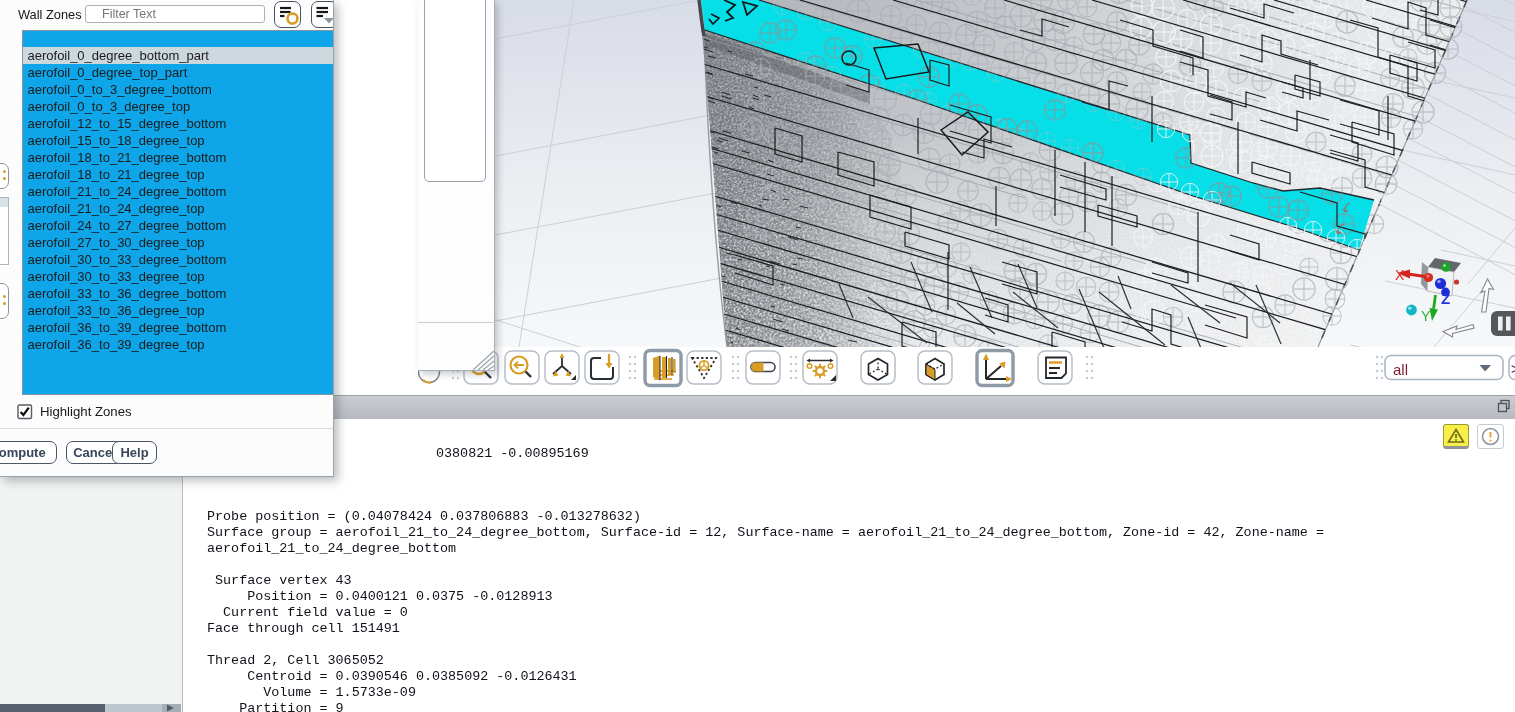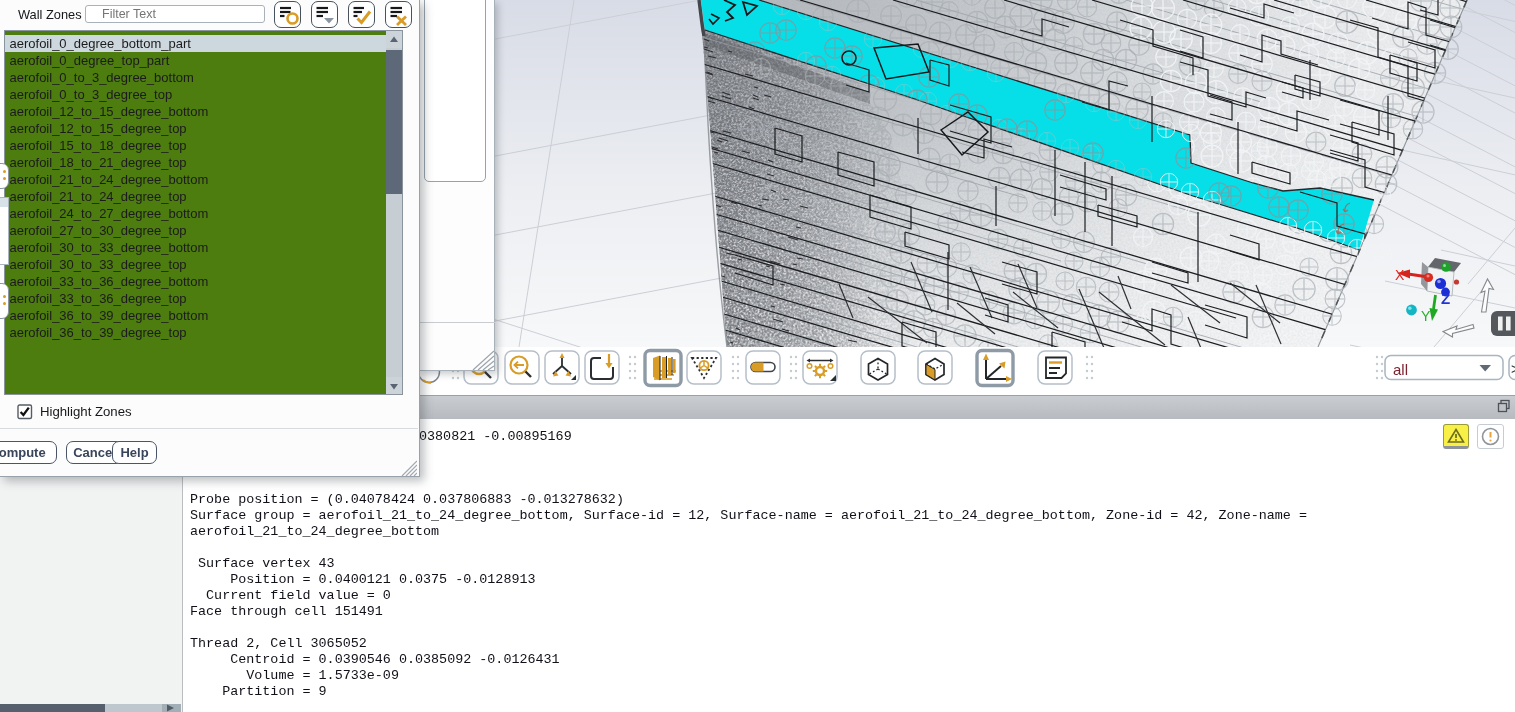--- a/index.html
+++ b/index.html
@@ -1,25 +1,25 @@
 <!DOCTYPE html>
 <html><head><meta charset="utf-8"><style>
 html,body{margin:0;padding:0;width:1515px;height:712px;overflow:hidden;background:#fff;
 font-family:"Liberation Sans",sans-serif;position:relative}
 .abs{position:absolute}
 #titlebar{left:0;top:395px;width:1515px;height:24px;background:linear-gradient(#c9cdd1,#b7bbc0);
 border-top:1px solid #9ca1a7;box-sizing:border-box}
 #console{left:0;top:419px;width:1515px;height:293px;background:#fff}
 #leftpane{left:0;top:419px;width:183px;height:293px;background:#f1f2f2;border-right:1px solid #b9bdc0;box-sizing:border-box}
-pre{margin:0;font-family:"Liberation Mono",monospace;font-size:13.4px;line-height:16px;color:#101018}
+pre{margin:17px;font-family:"Liberation Mono",monospace;font-size:13.4px;line-height:16px;color:#101018}
 #dlg2{left:418px;top:0;width:77px;height:371px;background:#fdfdfd;border-right:1px solid #a8b0b8;
 border-bottom:1px solid #a8b0b8;box-sizing:border-box;box-shadow:3px 3px 7px rgba(70,75,82,.3)}
-#dlg1{left:0;top:0;width:420px;height:477px;background:#fcfcfd;border-right:1px solid #99a1aa;
+#dlg1{left:0;top:0;width:334px;height:477px;background:#fcfcfd;border-right:1px solid #99a1aa;
 border-bottom:1px solid #99a1aa;box-sizing:border-box;box-shadow:4px 4px 9px rgba(60,65,72,.35);overflow:hidden}
-#list{left:4px;top:30px;width:399px;height:365px;padding-top:4px;border:1px solid #8a949e;background:#4d7c0f;box-sizing:border-box;overflow:hidden}
+#list{left:22px;top:30px;width:399px;height:365px;padding-top:16px;border:1px solid #8a949e;background:#0ea5e9;box-sizing:border-box;overflow:hidden}
 .li{height:17px;line-height:17px;font-size:13px;color:#1c1c1c;padding-left:4.5px;white-space:nowrap}
 .li.sel{background:#cdd7de}
 #sbar{position:absolute;right:0;top:0;width:16px;height:363px;background:#c7ced3}
 .dbtn{position:absolute;height:23px;border:1.5px solid #4a5568;border-radius:7px;background:#fff;
 font-size:13px;font-weight:bold;color:#39455a;text-align:center;line-height:21px;box-sizing:border-box}
 input{position:absolute;left:85px;top:5px;width:180px;height:17.5px;border:1px solid #a9b2ba;border-radius:3px;
 box-sizing:border-box;font-size:12.5px;padding-left:16px;color:#969ca3;font-family:"Liberation Sans",sans-serif;outline:none}
 .tbtn{position:absolute;top:1px;width:27px;height:27px;border:1px solid #46525e;border-radius:7px;background:#fff;box-sizing:border-box}
 </style></head><body>
 
@@ -1039,22 +1039,22 @@
           <line x1="20" y1="14.5" x2="11" y2="23"></line>
         </g>
       </svg></div>
 
 <div id="list" class="abs">
 <div class="li sel">aerofoil_0_degree_bottom_part</div>
 <div class="li">aerofoil_0_degree_top_part</div>
 <div class="li">aerofoil_0_to_3_degree_bottom</div>
 <div class="li">aerofoil_0_to_3_degree_top</div>
 <div class="li">aerofoil_12_to_15_degree_bottom</div>
-<div class="li">aerofoil_12_to_15_degree_top</div>
 <div class="li">aerofoil_15_to_18_degree_top</div>
+<div class="li">aerofoil_18_to_21_degree_bottom</div>
 <div class="li">aerofoil_18_to_21_degree_top</div>
 <div class="li">aerofoil_21_to_24_degree_bottom</div>
 <div class="li">aerofoil_21_to_24_degree_top</div>
 <div class="li">aerofoil_24_to_27_degree_bottom</div>
 <div class="li">aerofoil_27_to_30_degree_top</div>
 <div class="li">aerofoil_30_to_33_degree_bottom</div>
 <div class="li">aerofoil_30_to_33_degree_top</div>
 <div class="li">aerofoil_33_to_36_degree_bottom</div>
 <div class="li">aerofoil_33_to_36_degree_top</div>
 <div class="li">aerofoil_36_to_39_degree_bottom</div>

